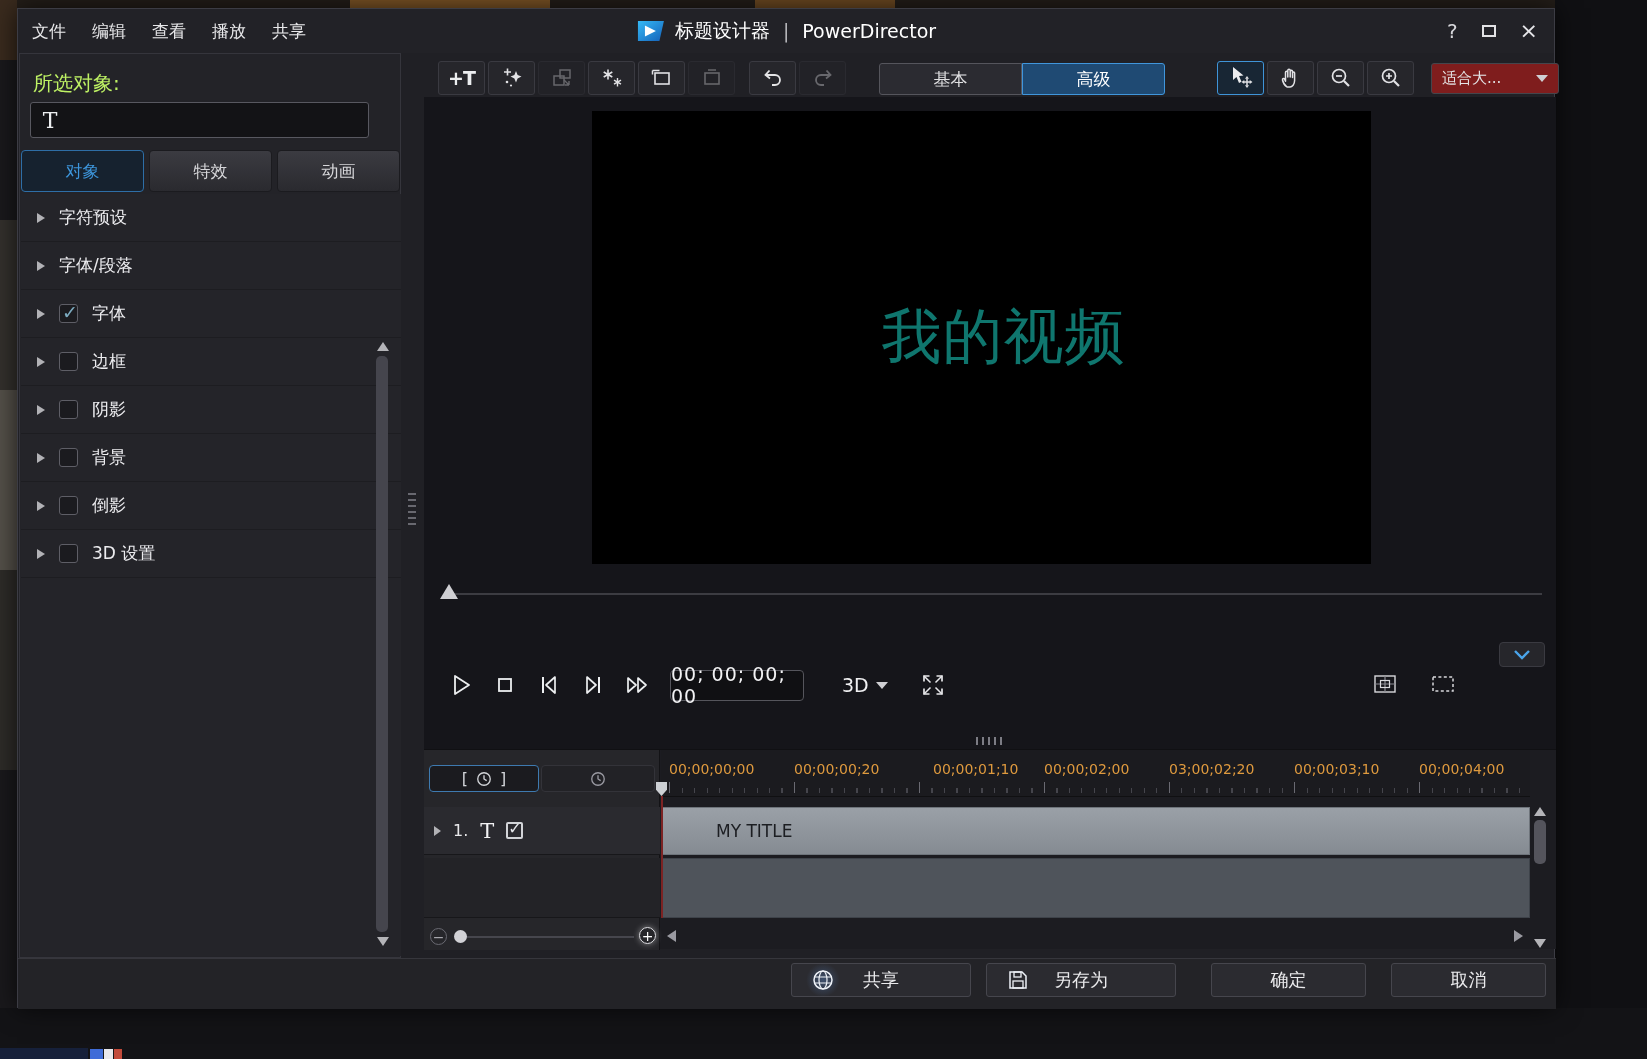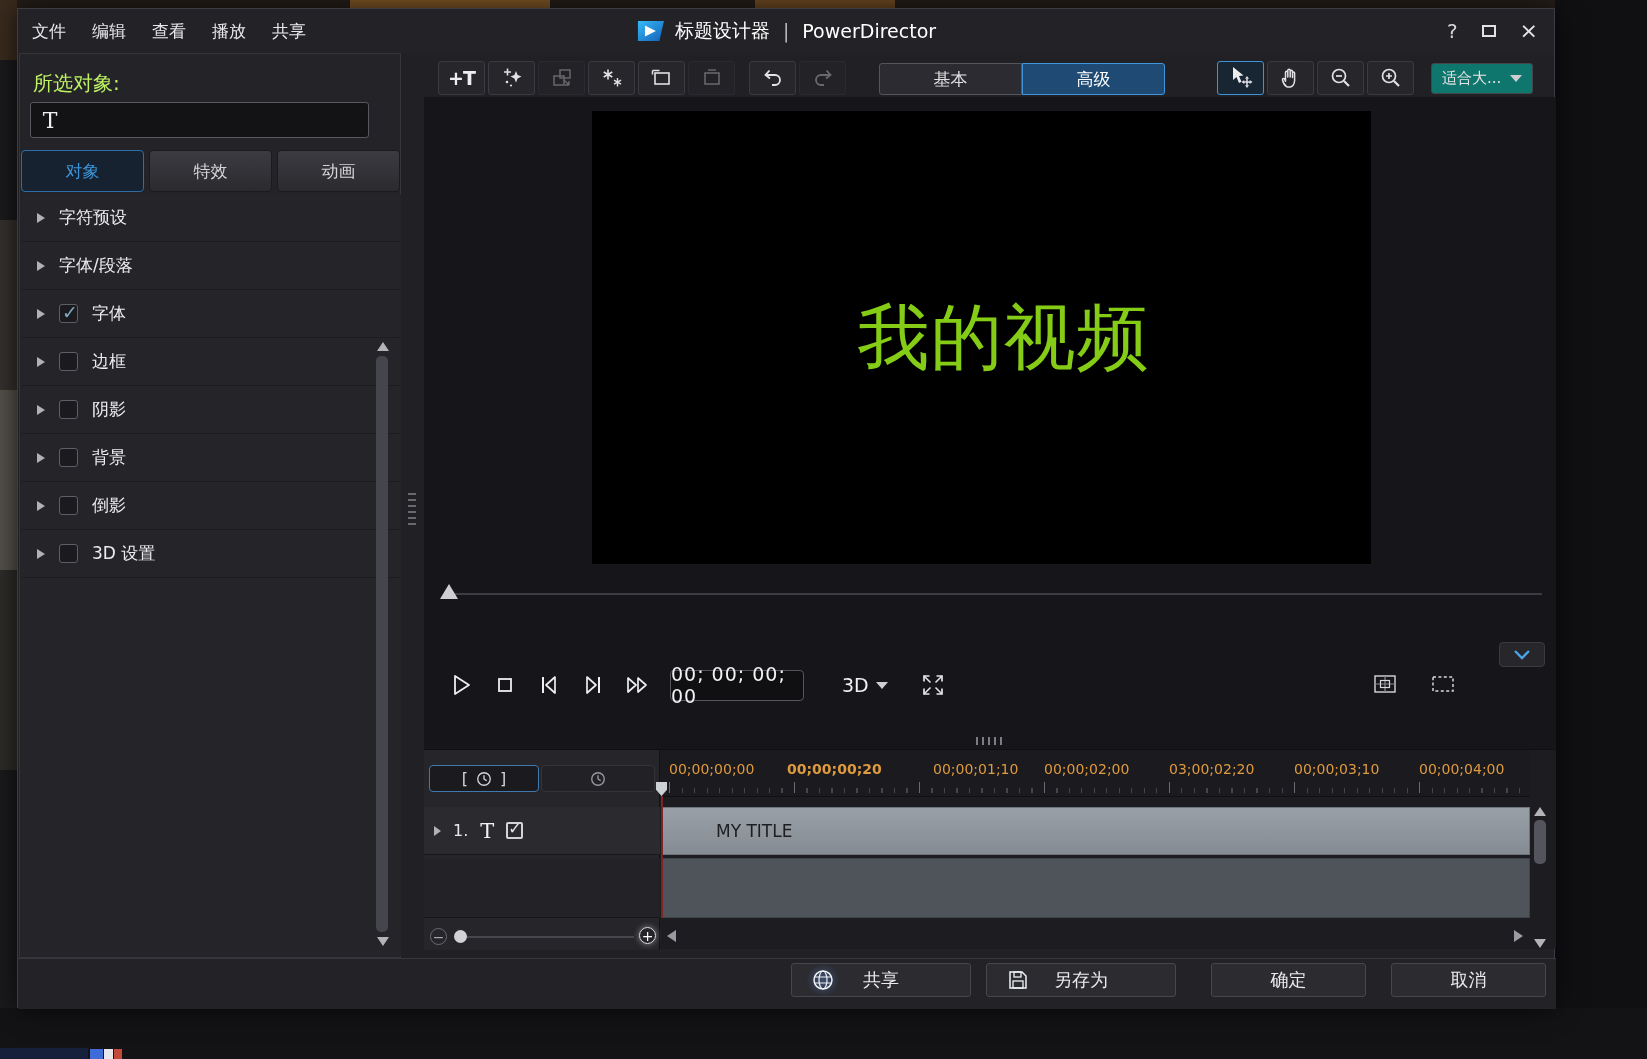--- a/index.html
+++ b/index.html
@@ -70,29 +70,29 @@
   .tb-btn.disabled { opacity:.4; }
   .toolbar-left { position:absolute; left:420px; top:52px; display:flex; gap:3px; align-items:center; }
   .toolbar-left .gap { width:8px; }
   .addT { font-size:19px; font-weight:bold; color:#eceef0; letter-spacing:-1px; }
   .mode-seg { position:absolute; left:861px; top:54px; display:flex; }
   .seg-btn { width:143px; height:32px; display:flex; align-items:center; justify-content:center; font-size:17px; }
   .seg-basic { background:#2b2b31; border:1px solid #55555c; border-radius:3px 0 0 3px; color:#e0e0e2; }
   .seg-adv { background:#1f4a73; border:1px solid #4096dc; border-radius:0 3px 3px 0; color:#fff; }
   .tool-group { position:absolute; left:1199px; top:52px; display:flex; gap:3px; }
   .tb-btn.activetool { border-color:#3f94d8; background:#182634; }
-  .fit-dd { position:absolute; left:1413px; top:54px; width:102px; height:31px; background:#0f766e;
+  .fit-dd { position:absolute; left:1413px; top:54px; width:128px; height:31px; background:#7f1d1d;
     border:1px solid #45454c; border-radius:3px; display:flex; align-items:center; padding:0 10px; font-size:15px; color:#e4e4e6; }
   .fit-dd .dd-arrow { margin-left:auto; width:0; height:0; border-left:6px solid transparent; border-right:6px solid transparent; border-top:7px solid #cfcfd3; }
 
   
   .preview-zone { position:absolute; left:406px; top:88px; width:1132px; height:652px; background:#15151a; }
   .canvas { position:absolute; left:168px; top:14px; width:779px; height:453px; background:#000;
     display:flex; align-items:center; justify-content:center; overflow:hidden; }
-  .canvas .title-text { color:#84cc16; font-size:72px; letter-spacing:1px; transform:translateX(22px); white-space:nowrap; }
+  .canvas .title-text { color:#0f766e; font-size:60px; letter-spacing:1px; transform:translateX(22px); white-space:nowrap; }
   .seek-row { position:absolute; left:0; top:478px; width:1132px; height:36px; }
   .seek-line { position:absolute; left:22px; right:14px; top:18px; height:2px; background:#3c3c42; }
   .seek-thumb { position:absolute; left:16px; top:9px; width:0; height:0;
     border-left:9px solid transparent; border-right:9px solid transparent; border-bottom:15px solid #cfcfd3; }
   .chevron-btn { position:absolute; left:1075px; top:545px; width:46px; height:25px; background:#26262b;
     border:1px solid #3a3a41; border-radius:4px; display:flex; align-items:center; justify-content:center; }
   .transport { position:absolute; left:0; top:560px; width:1132px; height:56px; display:flex; align-items:center; padding-left:24px; gap:18px; }
   .timecode-box { width:134px; height:31px; background:#101013; border:1px solid #55555c; border-radius:4px;
     display:flex; align-items:center; justify-content:center; font-size:19px; color:#f2f2f4; letter-spacing:1px; }
   .dd3d { display:flex; align-items:center; gap:7px; margin-left:20px; font-size:19px; color:#f0f0f2; }
@@ -493,21 +493,21 @@
       <span>
         <svg width="20" height="20" viewBox="0 0 24 24">
             <circle cx="12" cy="12" r="7.5" fill="none" stroke="#9a9aa2" stroke-width="1.6"></circle>
             <path d="M12 7.5V12l3.2 2" fill="none" stroke="#9a9aa2" stroke-width="1.6"></path>
           </svg>
       </span>
     </div>
 
     <div class="ruler">
       <span class="ruler-label" style="left:8px;">00;00;00;00</span>
-      <span class="ruler-label" style="left:126px;font-weight:bold;">00;00;00;20</span>
+      <span class="ruler-label" style="left:133px;">00;00;00;20</span>
       <span class="ruler-label" style="left:258px;margin-left:14px;">00;00;01;10</span>
       <span class="ruler-label" style="left:383px;">00;00;02;00</span>
       <span class="ruler-label" style="left:508px;">03;00;02;20</span>
       <span class="ruler-label" style="left:633px;">00;00;03;10</span>
       <span class="ruler-label" style="left:758px;">00;00;04;00</span>
       <span class="ruler-ticks"></span>
     </div>
     <div class="playhead-flag"></div>
     <div class="playhead-line"></div>
 

